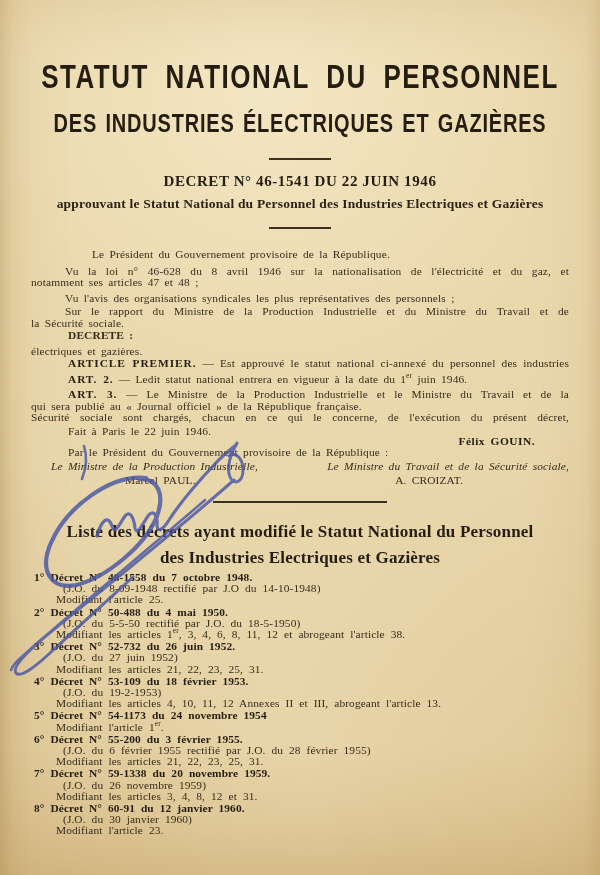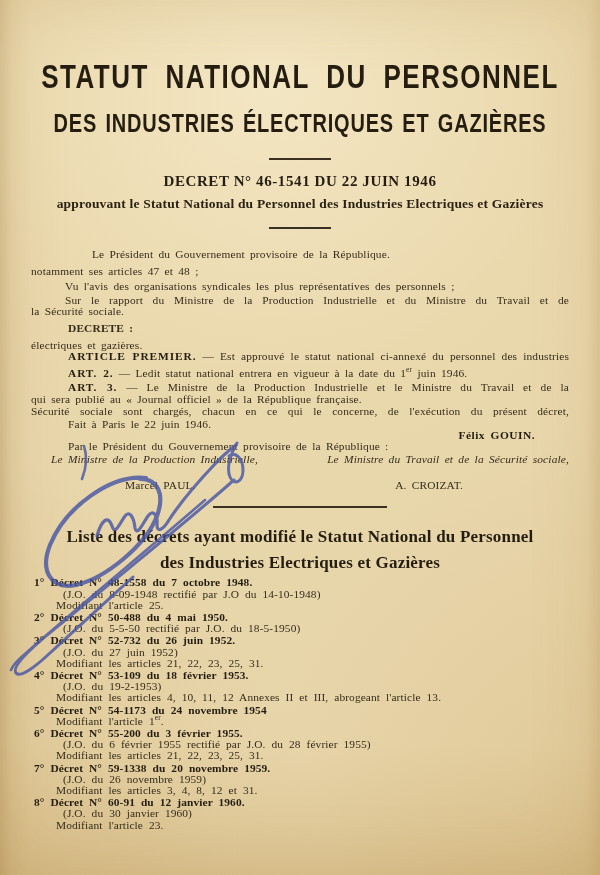--- a/index.html
+++ b/index.html
@@ -39,21 +39,21 @@
   .ln{text-align:justify;}
   .ln.j{text-align-last:justify;word-spacing:0;}
   .ind-s{text-indent:34px;}
   .ind-m{text-indent:37px;}
   .ind-l{text-indent:61px;}
   .m0{margin-top:0;}
   b.lab{letter-spacing:.9px;color:#241d10;}
   .gouin{margin-top:-2px;line-height:12px;text-align:right;padding-right:34px;font-weight:700;letter-spacing:.5px;color:#241d10;}
   .ministres{display:flex;justify-content:space-between;margin-top:1px;line-height:12px;font-style:italic;}
   .ministres .mleft{padding-left:20px;}
-  .names{display:flex;margin-top:14px;line-height:12px;}
+  .names{display:flex;margin-top:2px;line-height:12px;}
   .names .nleft{margin-left:94px;}
   .names .nright{margin-left:auto;margin-right:106px;}
   .rule3{width:174px;border:0;border-top:2px solid #3a3122;margin:15px auto 0;}
 
   
   .listhead{margin-top:21px;line-height:15px;text-align:center;font-weight:700;font-size:17px;letter-spacing:.2px;color:#241d10;}
   .listhead.h2{margin-top:11px;}
   .decrees{margin-top:7px;font-size:11.4px;line-height:11.2px;word-spacing:3px;letter-spacing:.1px;}
   .ditem{margin-bottom:1px;}
   .dline1{padding-left:3px;font-weight:700;color:#241d10;}
@@ -82,28 +82,29 @@
     <div class="t1">STATUT NATIONAL DU PERSONNEL</div>
     <div class="t2">DES INDUSTRIES ÉLECTRIQUES ET GAZIÈRES</div>
     <hr class="rule">
     <div class="decret">DECRET N° 46-1541 DU 22 JUIN 1946</div>
     <div class="approuvant">approuvant le Statut National du Personnel des Industries Electriques et Gazières</div>
     <hr class="rule r2">
 
     <div class="bodytext">
       <div class="ln ind-l" style="margin-top:20px">Le Président du Gouvernement provisoire de la République.</div>
       <div style="margin-top:5px">
+        <div class="ln j ind-s">Vu la loi n° 46-628 du 8 avril 1946 sur la nationalisation de l'électricité et du gaz, et</div>
         <div class="ln">notamment ses articles 47 et 48 ;</div>
       </div>
       <div class="ln ind-s" style="margin-top:4px">Vu l'avis des organisations syndicales les plus représentatives des personnels ;</div>
       <div style="margin-top:2px">
         <div class="ln j ind-s">Sur le rapport du Ministre de la Production Industrielle et du Ministre du Travail et de</div>
         <div class="ln">la Sécurité sociale.</div>
       </div>
-      <div class="ln ind-m" style="margin-top:5px;font-weight:700">DECRETE :</div>
+      <div class="ln ind-m" style="font-weight:700">DECRETE :</div>
     </div>
 
     <div class="bodytext">
       <div style="margin-top:5px">
         <div class="ln">électriques et gazières.</div>
         <div class="ln j ind-m"><b class="lab">ARTICLE PREMIER.</b><span> — Est approuvé le statut national ci-annexé du personnel des industries</span></div>
       </div>
       <div class="ln ind-m" style="margin-top:5px">
         <b class="lab">ART. 2.</b><span> — Ledit statut national entrera en vigueur à la date du 1</span><sup>er</sup><span> juin 1946.</span>
       </div>
@@ -137,20 +138,21 @@
 
       <div class="ditem">
         <div class="dline1">1° Décret N° 48-1558 du 7 octobre 1948.</div>
         <div class="djo">(J.O. du 8-09-1948 rectifié par J.O du 14-10-1948)</div>
         <div class="dmod"><span>Modifiant l'article 25.</span><sup></sup><span></span></div>
       </div>
 
       <div class="ditem">
         <div class="dline1">2° Décret N° 50-488 du 4 mai 1950.</div>
         <div class="djo">(J.O. du 5-5-50 rectifié par J.O. du 18-5-1950)</div>
+        <div class="dmod"><span>Modifiant les articles 1</span><sup>er</sup><span>, 3, 4, 6, 8, 11, 12 et abrogeant l'article 38.</span></div>
       </div>
 
       <div class="ditem">
         <div class="dline1">3° Décret N° 52-732 du 26 juin 1952.</div>
         <div class="djo">(J.O. du 27 juin 1952)</div>
         <div class="dmod"><span>Modifiant les articles 21, 22, 23, 25, 31.</span><sup></sup><span></span></div>
       </div>
 
       <div class="ditem">
         <div class="dline1">4° Décret N° 53-109 du 18 février 1953.</div>

